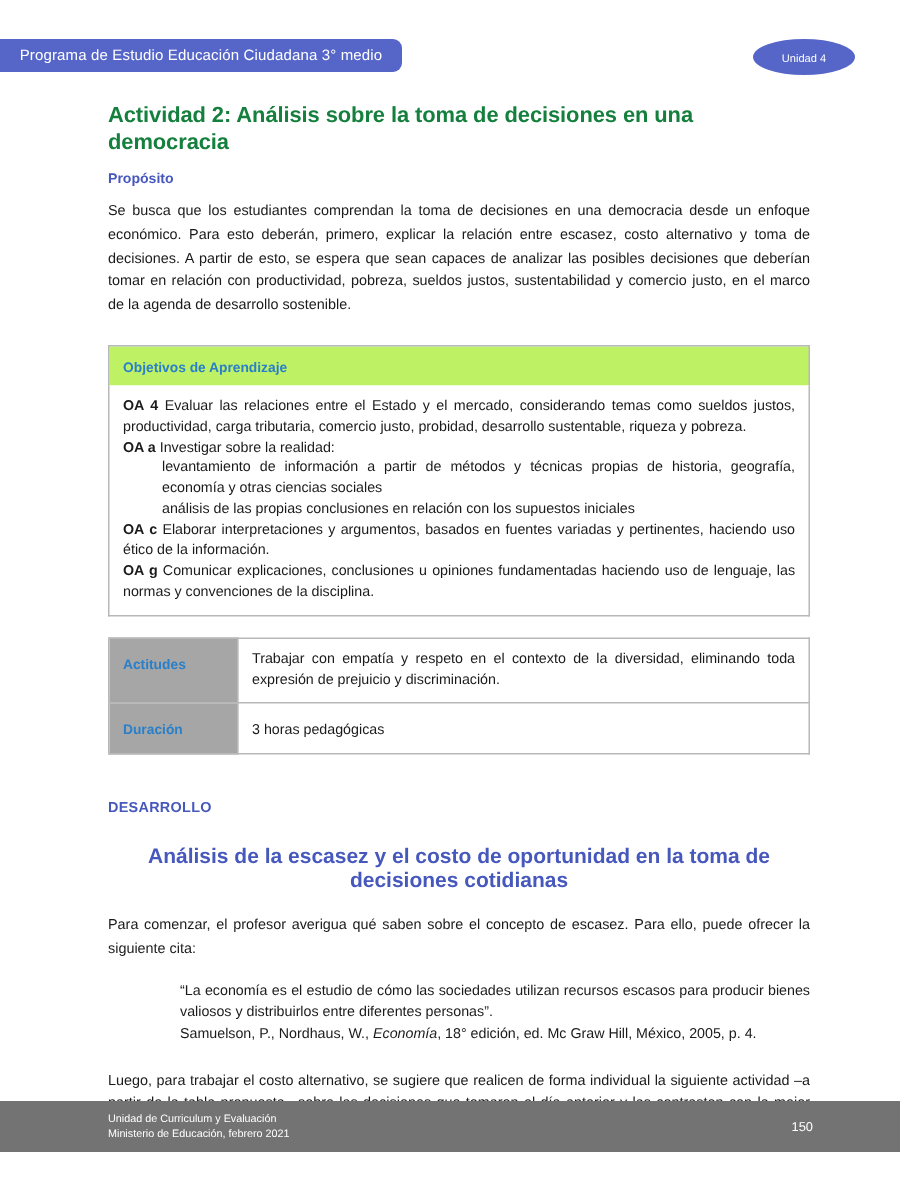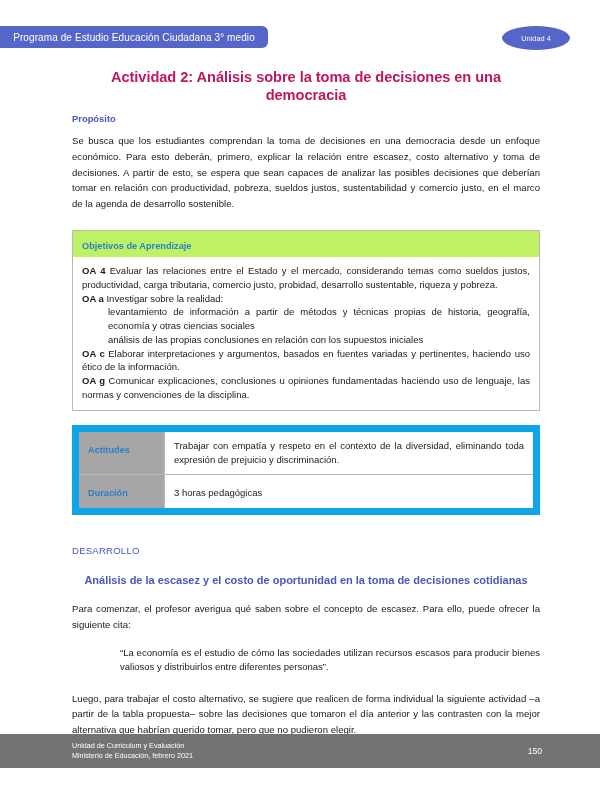--- a/index.html
+++ b/index.html
@@ -56,27 +56,26 @@
 
   
   .page {
     position: absolute;
     left: 72px;
     right: 60px;
     top: 68px;
   }
 
   .activity-title {
-    color: #be185d;
+    color: #15803d;
     font-size: 14.6px;
     font-weight: bold;
     line-height: 1.25;
     margin: 0 0 9px 0;
     letter-spacing: -.05px;
-    text-align: center;
   }
   .proposito {
     color: #4758bd;
     font-size: 9.4px;
     font-weight: bold;
     margin: 0 0 9px 0;
   }
   .intro {
     font-size: 9.6px;
     line-height: 1.62;
@@ -123,21 +122,21 @@
     font-size: 9.5px;
     line-height: 1.45;
     margin: 0;
     padding-left: 26px;
   }
 
   
   .meta-table {
     border-collapse: collapse;
     width: 100%;
-    border: 7px solid #0ea5e9;
+    border: 1px solid #0ea5e9;
     margin-bottom: 30px;
   }
   .meta-table td {
     border: 1px solid #b8b8b8;
     vertical-align: top;
   }
   .meta-label {
     background: #a6a6a6;
     width: 76px;
     padding: 7px 0 7px 9px;
@@ -161,27 +160,27 @@
     font-size: 9.5px;
     line-height: 1.45;
     display: block;
     padding-top: 4px;
   }
 
   
   .desarrollo-title {
     color: #4758bd;
     font-size: 9.6px;
-    font-weight: normal;
+    font-weight: bold;
     margin: 0 0 18px 0;
     letter-spacing: .2px;
   }
   .section-subtitle {
     color: #4758bd;
-    font-size: 11px;
+    font-size: 14px;
     font-weight: bold;
     text-align: center;
     margin: 0 0 15px 0;
   }
   .para {
     font-size: 9.6px;
     line-height: 1.62;
     text-align: justify;
     margin: 0 0 14px 0;
   }
@@ -291,20 +290,21 @@
     </tr>
   </tbody>
     </table>
 
   <div class="desarrollo-title">DESARROLLO</div>
   <div class="section-subtitle">Análisis de la escasez y el costo de oportunidad en la toma de decisiones cotidianas</div>
   <p class="para">Para comenzar, el profesor averigua qué saben sobre el concepto de escasez. Para ello, puede ofrecer la siguiente cita:</p>
 
   <div class="quote-block">
     <p class="quote-text">“La economía es el estudio de cómo las sociedades utilizan recursos escasos para producir bienes valiosos y distribuirlos entre diferentes personas”.</p>
+    <p class="quote-source"><span>Samuelson, P., Nordhaus, W., </span><em>Economía</em><span>, 18° edición, ed. Mc Graw Hill, México, 2005, p. 4.</span></p>
   </div>
 
   <p class="para">Luego, para trabajar el costo alternativo, se sugiere que realicen de forma individual la siguiente actividad –a partir de la tabla propuesta– sobre las decisiones que tomaron el día anterior y las contrasten con la mejor alternativa que habrían querido tomar, pero que no pudieron elegir.</p>
 
 </div>
 
 <div class="footer">
   <div class="footer-left">
     <div>Unidad de Curriculum y Evaluación</div>
     <div>Ministerio de Educación, febrero 2021</div>

